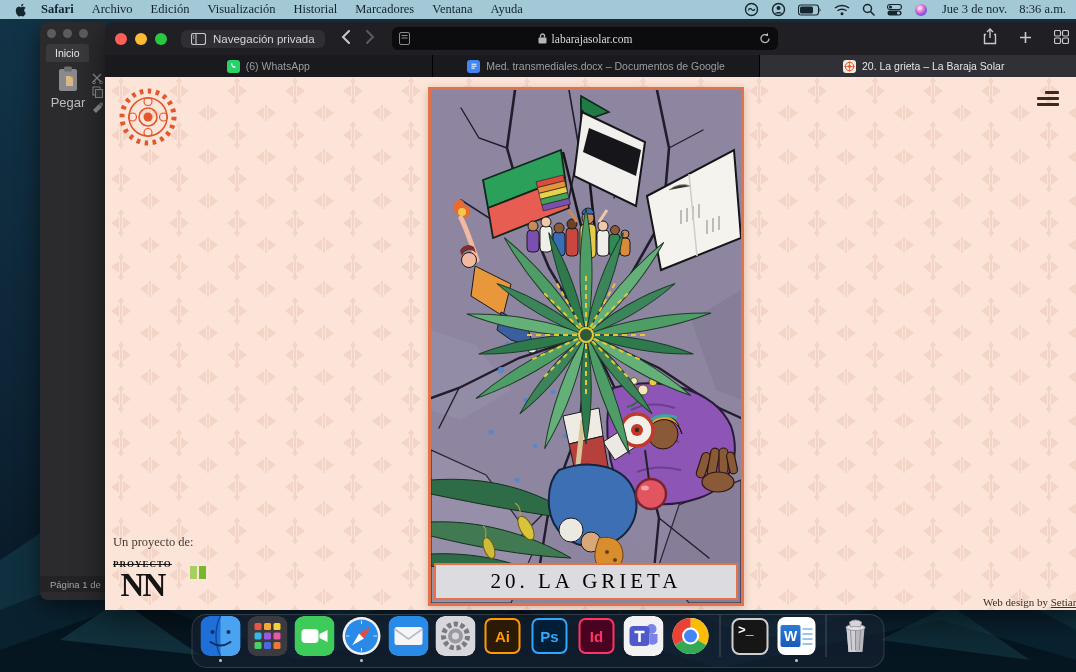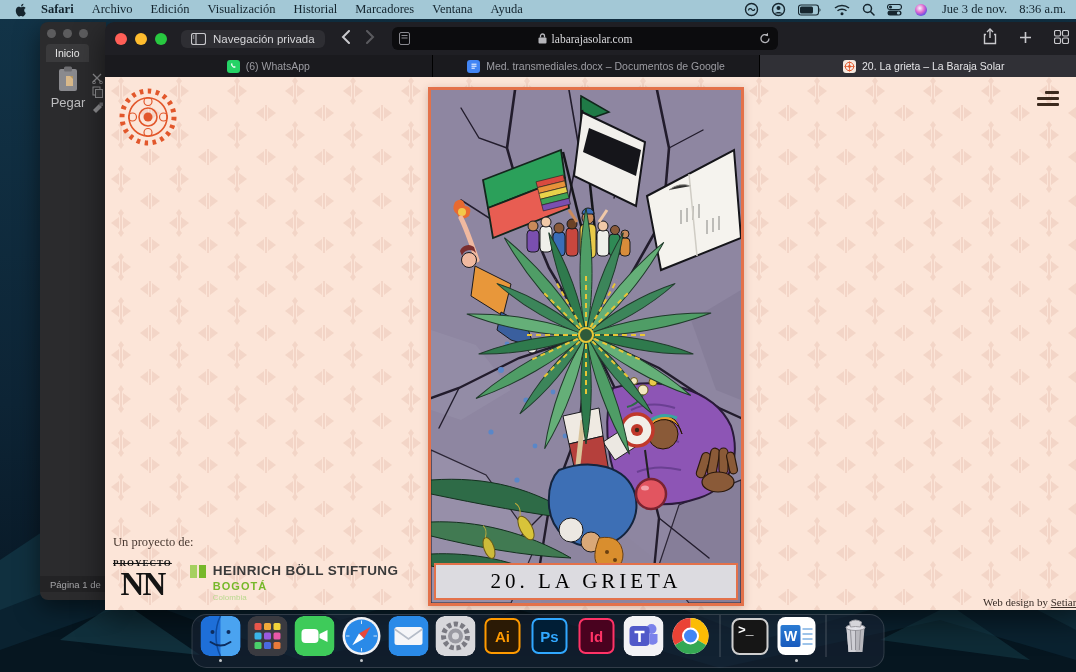--- a/index.html
+++ b/index.html
@@ -650,25 +650,20 @@
       <div class="sponsors">
         <div class="nn-logo">
           <div class="nn-top">PROYECTO</div>
           <div class="nn-main">NN</div>
         </div>
         <div class="hbs">
           <span class="hbs-sq">
               <i class="lt"></i>
               <i></i>
             </span>
-          <span>
-            <div class="hbs-name">HEINRICH BÖLL STIFTUNG</div>
-            <div class="hbs-city">BOGOTÁ</div>
-            <div class="hbs-country">Colombia</div>
-          </span>
         </div>
       </div>
 
       <div class="credit">
         <span>Web design by </span><span class="lnk">Setian</span><span>.</span>
       </div>
     </div>
   </div>
 
   <div class="dock">

